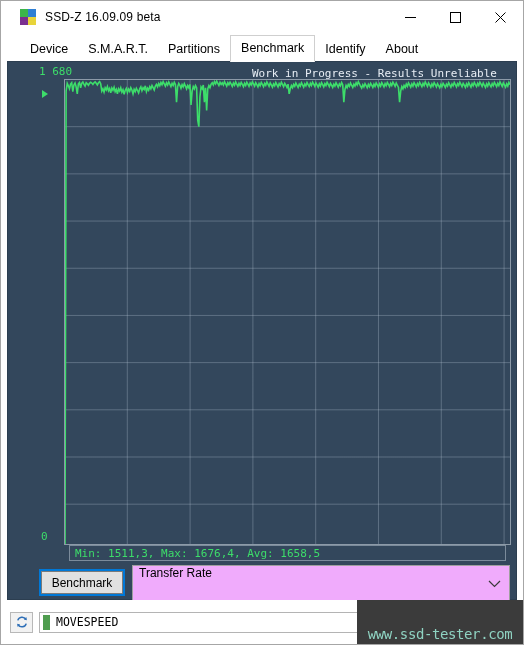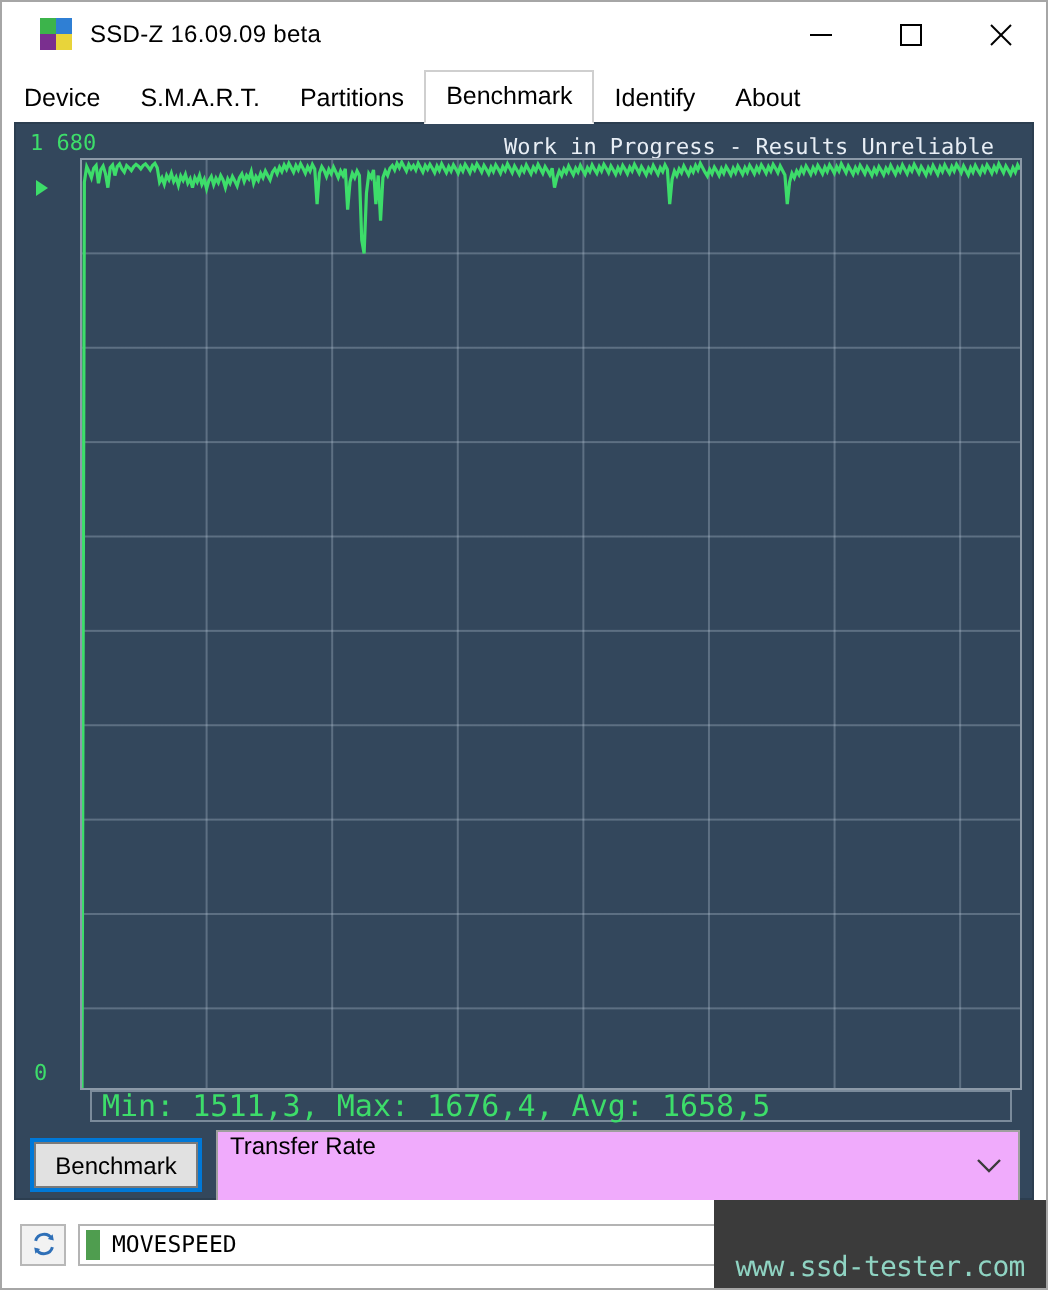--- a/index.html
+++ b/index.html
@@ -71,21 +71,21 @@
   }
   .win-btn svg { display: block; }
 
   
   #tabstrip {
     height: 27px;
     min-height: 27px;
     background: #ffffff;
     display: flex;
     align-items: flex-end;
-    padding-left: 1px;
+    padding-left: 19px;
     box-sizing: border-box;
     position: relative;
   }
   .tab {
     font-size: 12.5px;
     color: #000000;
     padding: 3px 9px 4px 9px;
     line-height: 16px;
     border: 1px solid transparent;
     border-bottom: none;
@@ -107,20 +107,21 @@
   
   #panel {
     flex: 1 1 auto;
     background: #33475c;
     margin: 0 6px 0 6px;
     border: 1px solid #2c3e50;
     box-sizing: border-box;
     display: flex;
     flex-direction: column;
     position: relative;
+    padding-left: 24px;
   }
 
   
   #graph-wrap {
     position: relative;
     flex: 1 1 auto;
     margin: 3px 5px 2px 5px;
     display: flex;
     flex-direction: column;
   }
@@ -209,21 +210,21 @@
     height: 16px;
     min-height: 16px;
     margin: 0 5px 3px 32px;
     border: 1px solid #7b8b9b;
     box-sizing: border-box;
     display: flex;
     align-items: center;
   }
   #stats-text {
     font-family: "DejaVu Sans Mono", monospace;
-    font-size: 15px;
+    font-size: 11px;
     color: #3ddd6a;
     padding-left: 5px;
     white-space: pre;
     line-height: 13px;
   }
 
   
   #panel-bottom {
     height: 33px;
     min-height: 33px;

